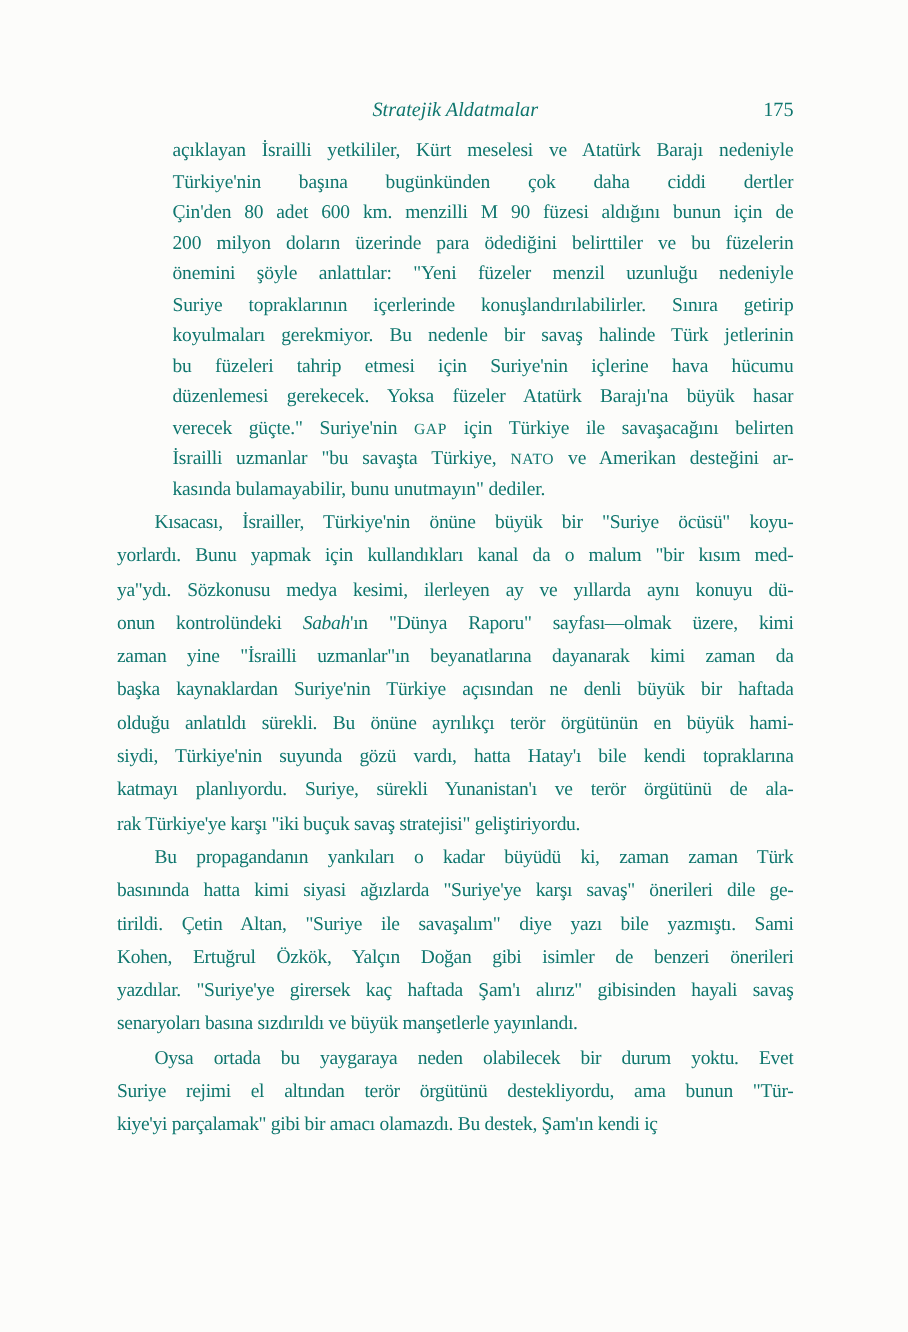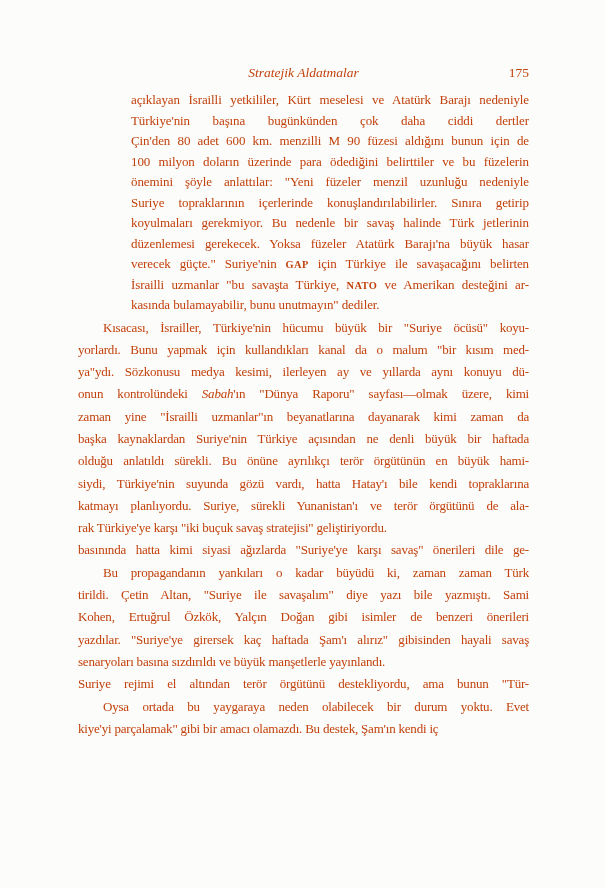--- a/index.html
+++ b/index.html
@@ -46,71 +46,71 @@
     font-size: 13px;
     line-height: 22.3px;
     letter-spacing: -0.2px;
   }
   .line {
     text-align: justify;
     text-align-last: justify;
     -moz-text-align-last: justify;
     overflow: hidden;
   }
-  .quote-block .line { max-height: 20.5px; margin-left: 16px; }
+  .quote-block .line { max-height: 20.5px; }
   .body-text  .line { max-height: 22.3px; }
   .line.last {
     text-align-last: left;
     -moz-text-align-last: left;
   }
   .line.first { text-indent: 25px; }
   .sc {
     font-size: 0.8em;
     letter-spacing: 0.4px;
-    font-weight: bold;
   }
   i { }
 </style>
 </head>
 <body style="background: rgb(252, 252, 250);">
 
-<div class="page" style="background: rgb(252, 252, 250); color: #c2410c;">
+<div class="page" style="background: rgb(252, 252, 250); color: #0f766e;">
   <div class="running-header">
     <span class="htitle">Stratejik Aldatmalar</span>
     <span class="pagenum">175</span>
   </div>
 
   <div class="quote-block" id="quote-block">
       <div class="line">açıklayan İsrailli yetkililer, Kürt meselesi ve Atatürk Barajı nedeniyle</div>
       <div class="line">Türkiye'nin başına bugünkünden çok daha ciddi dertler</div>
       <div class="line">Çin'den 80 adet 600 km. menzilli M 90 füzesi aldığını bunun için de</div>
-      <div class="line">100 milyon doların üzerinde para ödediğini belirttiler ve bu füzelerin</div>
+      <div class="line">200 milyon doların üzerinde para ödediğini belirttiler ve bu füzelerin</div>
       <div class="line">önemini şöyle anlattılar: "Yeni füzeler menzil uzunluğu nedeniyle</div>
       <div class="line">Suriye topraklarının içerlerinde konuşlandırılabilirler. Sınıra getirip</div>
       <div class="line">koyulmaları gerekmiyor. Bu nedenle bir savaş halinde Türk jetlerinin</div>
+      <div class="line">bu füzeleri tahrip etmesi için Suriye'nin içlerine hava hücumu</div>
       <div class="line">düzenlemesi gerekecek. Yoksa füzeler Atatürk Barajı'na büyük hasar</div>
       <div class="line">verecek güçte." Suriye'nin <span class="sc">GAP</span> için Türkiye ile savaşacağını belirten</div>
       <div class="line">İsrailli uzmanlar "bu savaşta Türkiye, <span class="sc">NATO</span> ve Amerikan desteğini ar-</div>
       <div class="line last">kasında bulamayabilir, bunu unutmayın" dediler.</div>
     </div>
 
   <div class="body-text" id="body-text">
-      <div class="line first">Kısacası, İsrailler, Türkiye'nin hücumu büyük bir "Suriye öcüsü" koyu-</div>
+      <div class="line first">Kısacası, İsrailler, Türkiye'nin önüne büyük bir "Suriye öcüsü" koyu-</div>
       <div class="line">yorlardı. Bunu yapmak için kullandıkları kanal da o malum "bir kısım med-</div>
       <div class="line">ya"ydı. Sözkonusu medya kesimi, ilerleyen ay ve yıllarda aynı konuyu dü-</div>
       <div class="line">onun kontrolündeki <i>Sabah</i>'ın "Dünya Raporu" sayfası—olmak üzere, kimi</div>
       <div class="line">zaman yine "İsrailli uzmanlar"ın beyanatlarına dayanarak kimi zaman da</div>
       <div class="line">başka kaynaklardan Suriye'nin Türkiye açısından ne denli büyük bir haftada</div>
       <div class="line">olduğu anlatıldı sürekli. Bu önüne ayrılıkçı terör örgütünün en büyük hami-</div>
       <div class="line">siydi, Türkiye'nin suyunda gözü vardı, hatta Hatay'ı bile kendi topraklarına</div>
       <div class="line">katmayı planlıyordu. Suriye, sürekli Yunanistan'ı ve terör örgütünü de ala-</div>
       <div class="line last">rak Türkiye'ye karşı "iki buçuk savaş stratejisi" geliştiriyordu.</div>
+      <div class="line first">Bu propagandanın yankıları o kadar büyüdü ki, zaman zaman Türk</div>
       <div class="line">basınında hatta kimi siyasi ağızlarda "Suriye'ye karşı savaş" önerileri dile ge-</div>
-      <div class="line first">Bu propagandanın yankıları o kadar büyüdü ki, zaman zaman Türk</div>
       <div class="line">tirildi. Çetin Altan, "Suriye ile savaşalım" diye yazı bile yazmıştı. Sami</div>
       <div class="line">Kohen, Ertuğrul Özkök, Yalçın Doğan gibi isimler de benzeri önerileri</div>
       <div class="line">yazdılar. "Suriye'ye girersek kaç haftada Şam'ı alırız" gibisinden hayali savaş</div>
       <div class="line last">senaryoları basına sızdırıldı ve büyük manşetlerle yayınlandı.</div>
+      <div class="line first">Oysa ortada bu yaygaraya neden olabilecek bir durum yoktu. Evet</div>
       <div class="line">Suriye rejimi el altından terör örgütünü destekliyordu, ama bunun "Tür-</div>
-      <div class="line first">Oysa ortada bu yaygaraya neden olabilecek bir durum yoktu. Evet</div>
       <div class="line last">kiye'yi parçalamak" gibi bir amacı olamazdı. Bu destek, Şam'ın kendi iç</div>
     </div>
 </div>
 
 </body></html>

